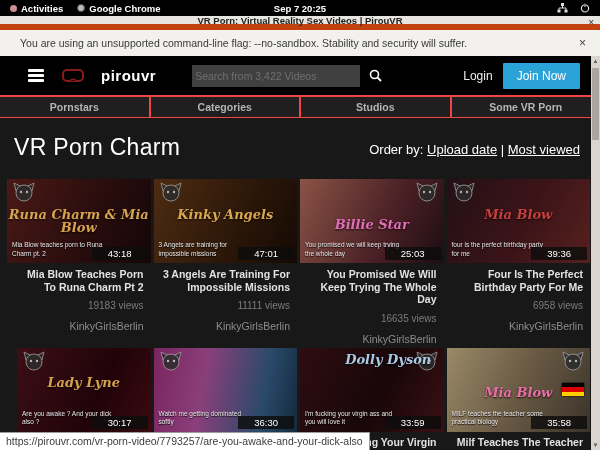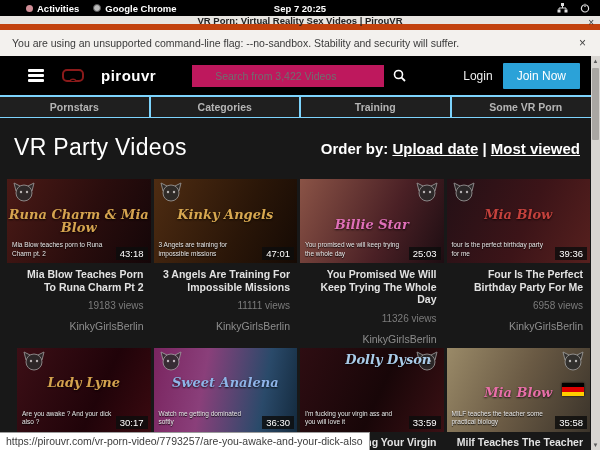--- a/index.html
+++ b/index.html
@@ -1,70 +1,70 @@
 <!DOCTYPE html>
 <html><head>
 <meta charset="utf-8">
 <style>
   * { margin:0; padding:0; box-sizing:border-box; }
   html,body { width:600px; height:450px; overflow:hidden; }
   body { font-family:"Liberation Sans", sans-serif; background:#181818; position:relative; }
 
   
   .gnome-bar { height:16px; background:#000; color:#fff; display:flex; align-items:center; font-size:9.5px; font-weight:bold; position:relative; }
-  .gnome-left { display:flex; align-items:center; gap:14px; padding-left:26px; }
+  .gnome-left { display:flex; align-items:center; gap:14px; padding-left:10px; }
   .gnome-item { display:flex; align-items:center; gap:4px; cursor:default; }
   .dot-icon { width:7px; height:7px; border-radius:50%; background:#cf8d96; display:inline-block; }
   .chrome-icon { width:8px; height:8px; border-radius:50%; background:#bbb; border:1.5px solid #555; display:inline-block; }
   .gnome-clock { position:absolute; left:50%; transform:translateX(-50%); }
   .gnome-right { margin-left:auto; display:flex; align-items:center; gap:12px; padding-right:10px; }
   .gnome-right svg { display:block; }
 
   
   .tab-bar { height:14px; background:#e7e5e1; border-bottom:6px solid #c2410c; display:flex; align-items:center; position:relative; }
   .tab-title { width:100%; text-align:center; font-size:9.5px; font-weight:bold; color:#222; }
   .tab-close { position:absolute; right:6px; top:1px; font-size:10px; color:#333; cursor:default; }
 
   
   .warning-bar { height:26px; background:#f3f1ee; display:flex; align-items:center; padding:0 12px; }
-  .warning-text { font-size:10.5px; color:#3a3a3a; }
+  .warning-text { font-size:10.5px; color:#3a3a3a;margin-left:8px; }
   .warning-close { margin-left:auto; font-size:12px; color:#444; cursor:default; padding-right:2px; }
 
   
   .site-header { height:39px; background:#000; display:flex; align-items:center; padding:0 16px 0 28px; gap:10px; }
   .hamburger { width:16px; display:flex; flex-direction:column; gap:2.5px; cursor:pointer; }
   .hamburger span { height:2.5px; background:#fff; border-radius:1px; }
   .logo { display:flex; align-items:center; gap:17px; margin-left:8px; cursor:pointer; }
   .logo-text { color:#fff; font-size:15px; font-weight:bold; letter-spacing:.5px; }
   .search-wrap { display:flex; align-items:center; margin-left:26px; }
-  .search-input { width:192px; height:22px; background:#be185d; border:none; color:#bbb; font-size:10.5px; padding:0 23px; outline:none; }
+  .search-input { width:168px; height:22px; background:#404040; border:none; color:#bbb; font-size:10.5px; padding:0 3px; outline:none; }
   .search-input::placeholder { color:#6f6f6f; }
   .search-btn { width:30px; height:22px; background:#000; border:none; display:flex; align-items:center; justify-content:center; cursor:pointer; }
   .login { margin-left:auto; color:#eee; font-size:12px; cursor:pointer; }
   .join-btn { border:none; color:#fff; font-size:12px; padding:6px 14px; border-radius:1px; cursor:pointer; margin-right:4px; }
 
   
-  .nav-bar { height:23px; background:#7dd3fc; display:flex; gap:2px; padding:2px 0 1px 0; }
+  .nav-bar { height:23px; background:#ef4444; display:flex; gap:2px; padding:2px 0 1px 0; }
   .nav-item { flex:1; background:#1f1f1f; color:#b5b5b5; font-size:10.5px; font-weight:bold; display:flex; align-items:center; justify-content:center; cursor:pointer; }
 
   
   .page-head { display:flex; align-items:flex-end; justify-content:space-between; padding:16px 20px 18px 14px; }
   .page-title { color:#fff; font-size:23px; font-weight:normal; letter-spacing:.3px; }
-  .order-by { color:#fff; font-size:15px; font-weight:bold; padding-bottom:4px; }
+  .order-by { color:#fff; font-size:13px; font-weight:normal; padding-bottom:4px; }
   .order-by a { color:#fff; text-decoration:underline; cursor:pointer; }
 
   
   .grid { display:grid; grid-template-columns:repeat(4,1fr); gap:3px; padding:0 10px 0 7px; }
   .card { cursor:pointer; }
   .thumb { position:relative; height:84px; overflow:hidden; background:#222; }
   .overlay-name { position:absolute; left:0; right:0; top:34%; text-align:center; font-family:"DejaVu Serif", serif; font-style:italic; font-weight:bold; font-size:13px; line-height:1.05; text-shadow:0 1px 2px rgba(0,0,0,.8); }
   .overlay-name.top { top:6%; }
   .overlay-name.low { top:46%; }
   .caption { position:absolute; left:5px; bottom:5px; width:68%; font-size:6.5px; color:#e8e8e8; line-height:1.3; text-shadow:0 1px 1px #000; }
-  .duration { position:absolute; right:3px; bottom:3px; background:rgba(12,12,12,.82); color:#fff; font-size:9.5px; padding:1px 4px;text-align:right; }
+  .duration { position:absolute; right:3px; bottom:3px; background:rgba(12,12,12,.82); color:#fff; font-size:9.5px; padding:1px 16px;text-align:right; }
   .cat-logo { position:absolute; top:3px; opacity:.85; }
   .cat-logo.left { left:5px; } .cat-logo.right { right:5px; }
   .flag-de { position:absolute; right:6px; top:42%; width:22px; height:13px; box-shadow:0 0 2px #000; }
   .flag-de div { height:33.33%; }
   .card-info { padding:5px 7px 0 7px;text-align:right; }
   .card-title { color:#e2e2e2; font-size:10.5px; font-weight:bold; line-height:1.2; }
   .card-views { color:#7c7c7c; font-size:10px; margin-top:7px; }
   .card-studio { color:#8d8d8d; font-size:10.5px; margin-top:9px; }
   .row2 .card-info { padding-top:4px; }
 
@@ -143,26 +143,26 @@
         </svg>
     </button>
   </div>
   <span class="login">Login</span>
   <button class="join-btn" style="background: rgb(43, 162, 216);">Join Now</button>
 </div>
 
 <div class="nav-bar" id="nav-bar">
     <div class="nav-item">Pornstars</div>
     <div class="nav-item">Categories</div>
-    <div class="nav-item">Training</div>
+    <div class="nav-item">Studios</div>
     <div class="nav-item">Some VR Porn</div>
   </div>
 
 <div class="page-head">
-  <div class="page-title">VR Party Videos</div>
+  <div class="page-title">VR Porn Charm</div>
   <div class="order-by">
     <span>Order by:</span>
     <a>Upload date</a><span> | </span><a>Most viewed</a>
   </div>
 </div>
 
 <div class="grid" id="grid">
     <div class="card">
       <div class="thumb" style="background: linear-gradient(115deg, rgb(74, 26, 22), rgb(42, 13, 13) 55%, rgb(20, 6, 8));">
         <span class="cat-logo left"><svg width="24" height="20" viewBox="0 0 24 20">
@@ -209,21 +209,21 @@
             <circle cx="12" cy="11" r="8" fill="#2c2c2c" stroke="#9a9a9a" stroke-width="1"></circle>
             <circle cx="9" cy="10" r="1.2" fill="#cfcfcf"></circle>
             <circle cx="15" cy="10" r="1.2" fill="#cfcfcf"></circle>
           </svg></span>
         <div class="overlay-name low" style="color: rgb(224, 111, 184);">Billie Star</div>
         <div class="caption">You promised we will keep trying the whole day</div>
         <span class="duration">25:03</span>
       </div>
       <div class="card-info">
         <div class="card-title">You Promised We Will Keep Trying The Whole Day</div>
-        <div class="card-views">11326 views</div>
+        <div class="card-views">16635 views</div>
         <div class="card-studio">KinkyGirlsBerlin</div>
       </div>
     </div>
     <div class="card">
       <div class="thumb" style="background: linear-gradient(115deg, rgb(36, 16, 22), rgb(60, 20, 24) 55%, rgb(86, 32, 30));">
         <span class="cat-logo left"><svg width="24" height="20" viewBox="0 0 24 20">
             <polygon points="4,9 2,1 10,5" fill="#2c2c2c" stroke="#9a9a9a" stroke-width="1"></polygon>
             <polygon points="20,9 22,1 14,5" fill="#2c2c2c" stroke="#9a9a9a" stroke-width="1"></polygon>
             <circle cx="12" cy="11" r="8" fill="#2c2c2c" stroke="#9a9a9a" stroke-width="1"></circle>
             <circle cx="9" cy="10" r="1.2" fill="#cfcfcf"></circle>
@@ -258,21 +258,20 @@
     </div>
     <div class="card row2">
       <div class="thumb" style="background: linear-gradient(100deg, rgb(122, 37, 96), rgb(138, 63, 122) 35%, rgb(42, 74, 106) 75%, rgb(20, 42, 62));">
         <span class="cat-logo left"><svg width="24" height="20" viewBox="0 0 24 20">
             <polygon points="4,9 2,1 10,5" fill="#2c2c2c" stroke="#9a9a9a" stroke-width="1"></polygon>
             <polygon points="20,9 22,1 14,5" fill="#2c2c2c" stroke="#9a9a9a" stroke-width="1"></polygon>
             <circle cx="12" cy="11" r="8" fill="#2c2c2c" stroke="#9a9a9a" stroke-width="1"></circle>
             <circle cx="9" cy="10" r="1.2" fill="#cfcfcf"></circle>
             <circle cx="15" cy="10" r="1.2" fill="#cfcfcf"></circle>
           </svg></span>
-        <div class="overlay-name" style="color: rgb(143, 180, 232);">Sweet Analena</div>
         <div class="caption">Watch me getting dominated softly</div>
         <span class="duration">36:30</span>
       </div>
       <div class="card-info">
         <div class="card-title">Watch Me Getting Dominated Softly</div>
       </div>
     </div>
     <div class="card row2">
       <div class="thumb" style="background: linear-gradient(115deg, rgb(46, 13, 18), rgb(24, 6, 8) 55%, rgb(58, 16, 20));">
         <span class="cat-logo right"><svg width="24" height="20" viewBox="0 0 24 20">

